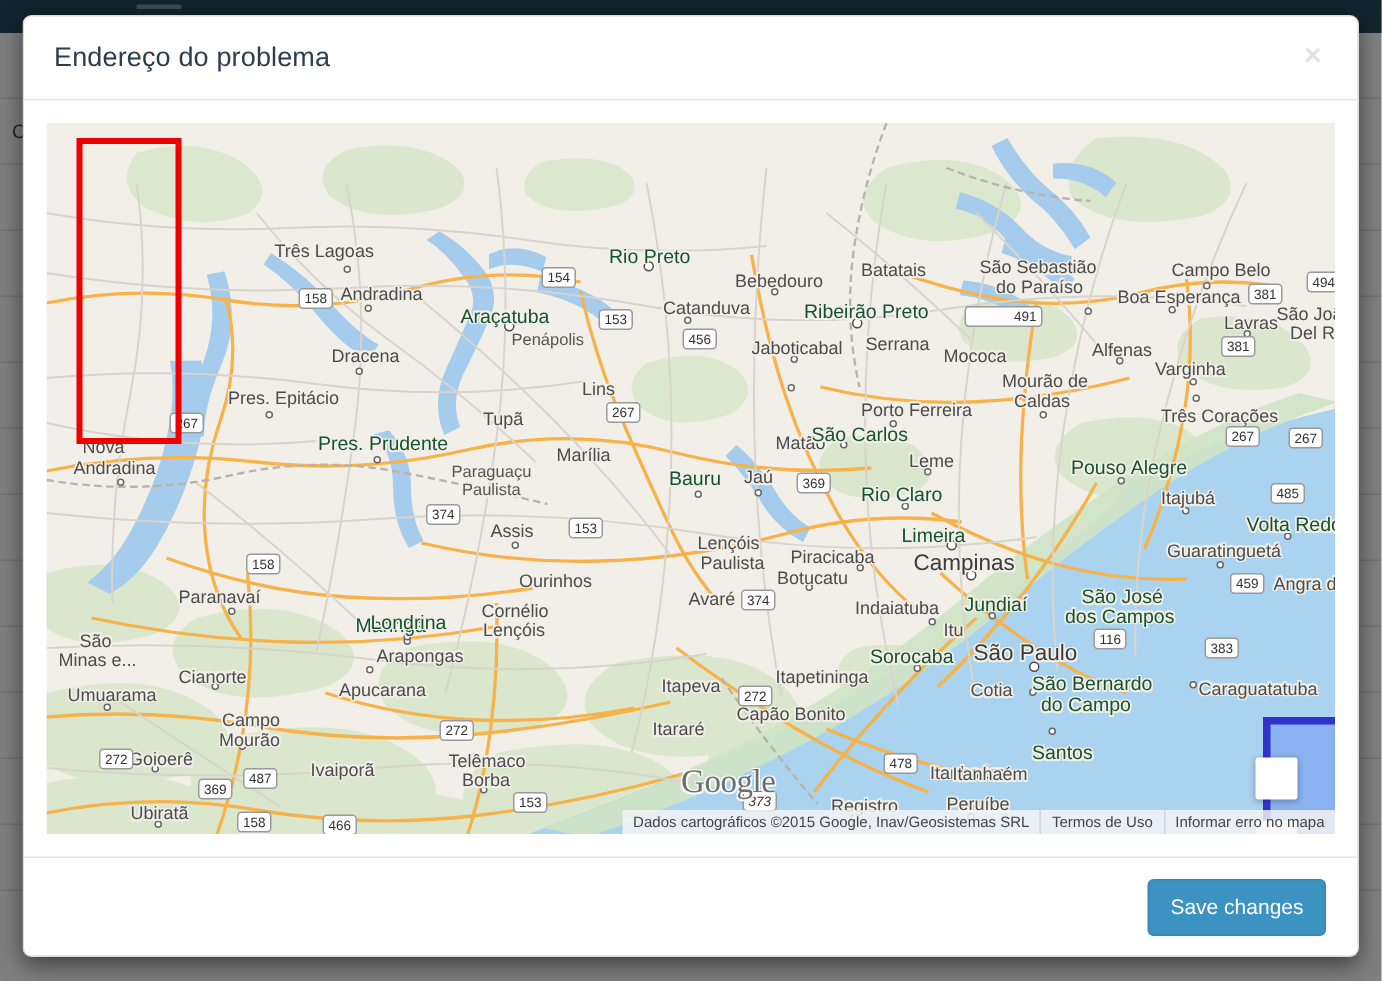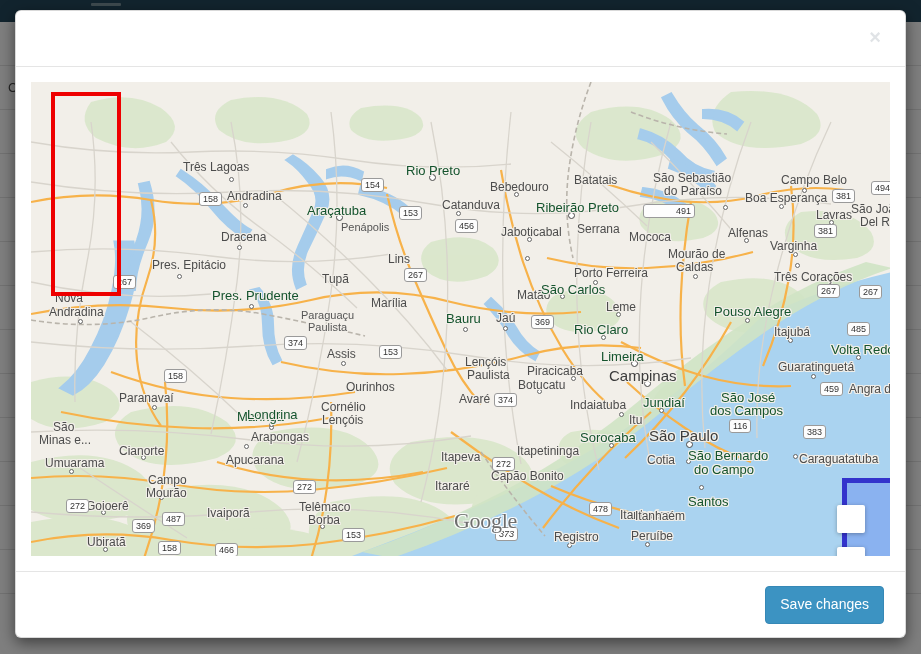--- a/index.html
+++ b/index.html
@@ -208,20 +208,21 @@
     <div class="bg-row"></div>
     <div class="bg-row"></div>
   </div>
 </div>
 
 <div id="backdrop"></div>
 
 <div id="modal">
 
   <div id="modal-header">
+    <div id="modal-title">Endereço do problema</div>
     <button id="modal-close">×</button>
   </div>
 
   <div id="modal-body">
     <div id="map">
 
       <svg width="861" height="474" viewBox="0 0 861 474">
         <defs>
           <clipPath id="mapclip">
               <rect x="0" y="0" width="861" height="474"></rect>
@@ -533,20 +534,25 @@
       <div id="annot-blue"></div>
 
       <div id="ctl-streetview"></div>
       <div id="ctl-zoom">
         <div class="zbtn">+</div>
 
       </div>
 
       <div id="google-logo">Google</div>
 
+      <div id="map-footer">
+        <div class="seg first">Dados cartográficos ©2015 Google, Inav/Geosistemas SRL</div>
+        <div class="seg">Termos de Uso</div>
+        <div class="seg">Informar erro no mapa</div>
+      </div>
 
     </div>
   </div>
 
   <div id="modal-footer">
     <button class="btn btn-primary">Save changes</button>
   </div>
 
 </div>
 

